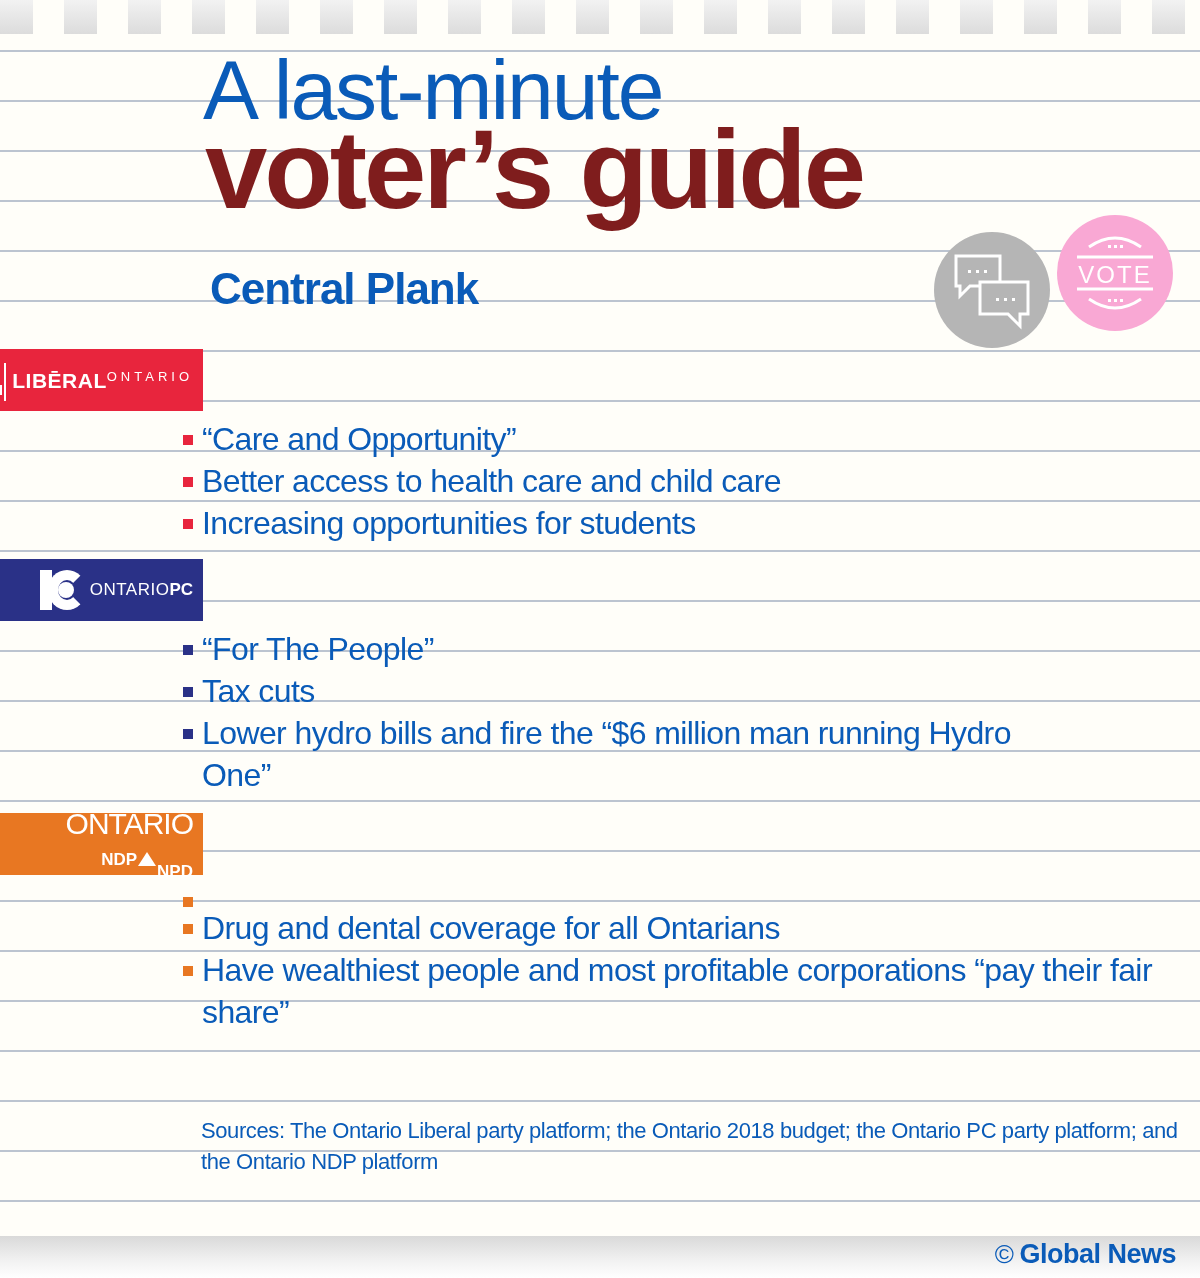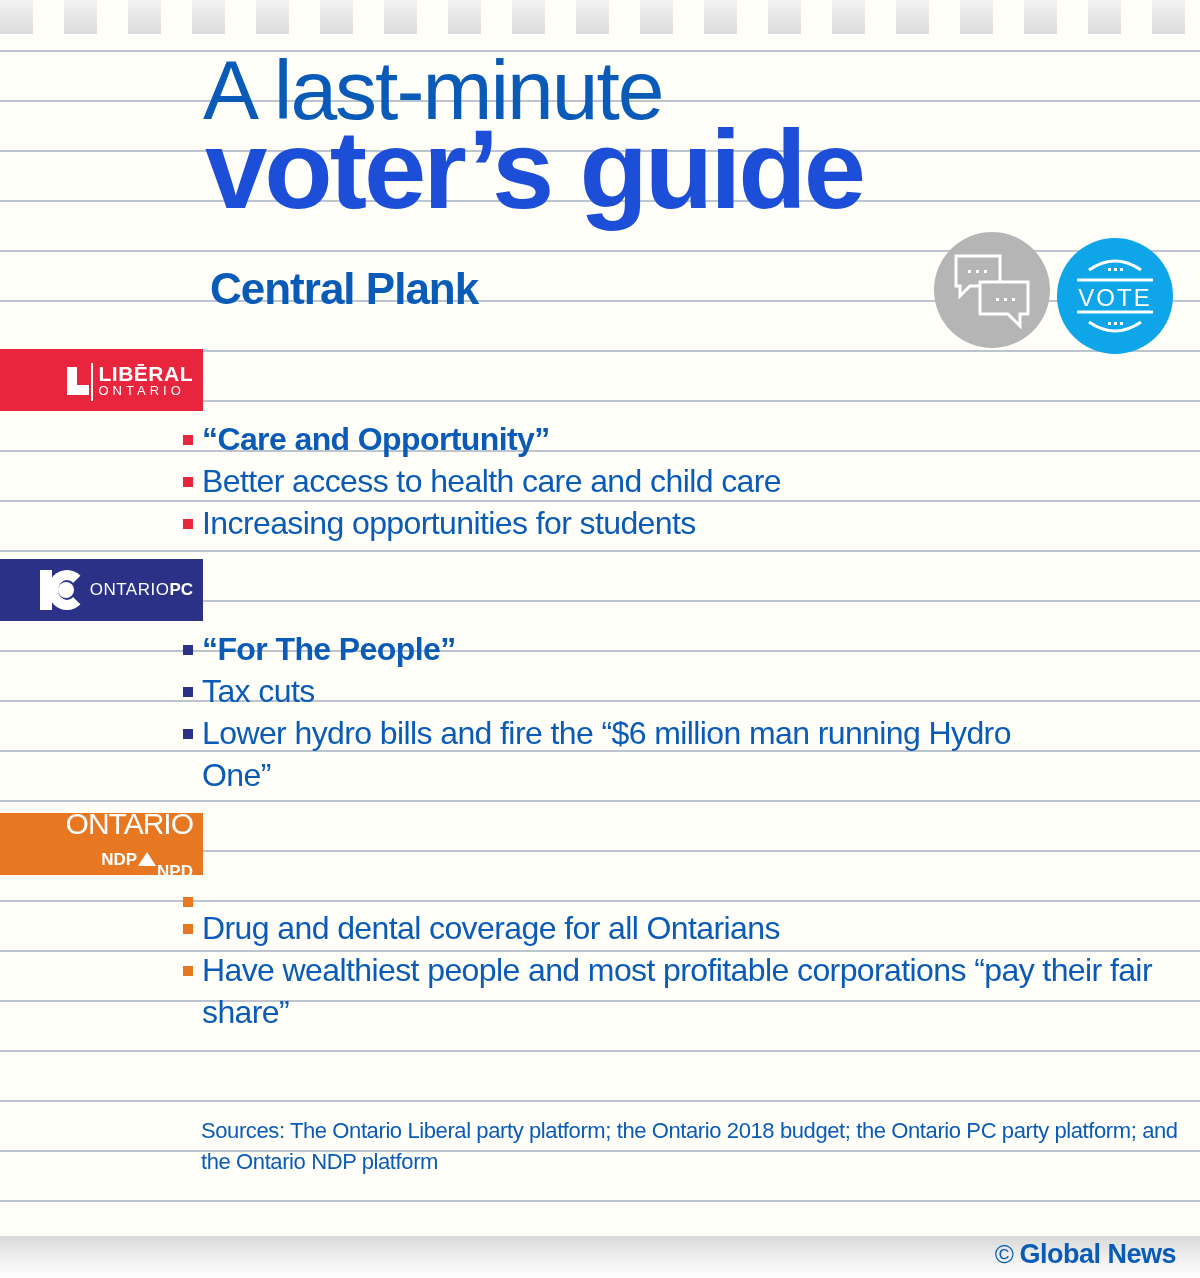--- a/index.html
+++ b/index.html
@@ -27,51 +27,51 @@
       position: absolute; left: 0; top: 1236px; width: 1200px; height: 42px;
       background: linear-gradient(to bottom, #d9d9d9 0%, #f2f2f2 60%, #ffffff 100%);
     }
 
     .title1 {
       position: absolute; left: 203px; top: 48px;
       font-size: 84px; font-weight: 400; color: #0a5bb8; letter-spacing: -2px; line-height: 84px;
     }
     .title2 {
       position: absolute; left: 205px; top: 114px;
-      font-size: 112px; font-weight: 700; color: #1d4ed8; letter-spacing: -3px; line-height: 112px;
+      font-size: 112px; font-weight: 700; color: #7f1d1d; letter-spacing: -3px; line-height: 112px;
     }
     .subtitle {
       position: absolute; left: 210px; top: 264px;
       font-size: 44px; font-weight: 700; color: #0a5bb8; letter-spacing: -1px; line-height: 50px;
     }
 
     .icon-circle {
       position: absolute; width: 116px; height: 116px; border-radius: 50%;
       display: flex; align-items: center; justify-content: center;
     }
     .chat-circle { left: 934px; top: 232px; background: #b5b5b5; }
-    .vote-circle { left: 1057px; top: 238px; background: #0ea5e9; }
+    .vote-circle { left: 1057px; top: 215px; background: #f9a8d4; }
 
     .party-badge {
       position: absolute; left: 0; width: 203px; height: 62px;
       display: flex; align-items: center; justify-content: flex-end; padding-right: 10px;
     }
     .liberal-badge { top: 349px; background: #e8253d; }
     .pc-badge { top: 559px; background: #2a3187; }
     .ndp-badge { top: 813px; background: #e87722; }
 
     .bullet-list { position: absolute; left: 183px; }
     .bullet-item {
       display: flex; align-items: flex-start;
       font-size: 32px; line-height: 42px; color: #0a5bb8; letter-spacing: -0.6px;
     }
     .bullet-item .sq {
       flex: 0 0 auto; width: 10px; height: 10px; margin-top: 17px; margin-right: 9px;
     }
-    .bullet-item.bold { font-weight: 700; }
+    .bullet-item.bold { font-weight: 400; }
     .bullet-item .txt { max-width: 960px; }
 
     .sources {
       position: absolute; left: 201px; top: 1115px; width: 990px;
       font-size: 22px; line-height: 31px; color: #0a5bb8; letter-spacing: -0.4px;
     }
     .credit {
       position: absolute; right: 24px; top: 1239px;
       font-size: 27px; font-weight: 700; color: #0a5bb8; letter-spacing: -0.5px;
       display: flex; align-items: center; gap: 6px;
@@ -160,21 +160,21 @@
   </svg>
 </div>
 
 <div class="party-badge liberal-badge">
   <div style="display:flex;align-items:center;gap:4px;">
     <div style="width:26px;height:34px;position:relative;">
       <div style="position:absolute;left:2px;top:4px;width:10px;height:28px;background:#fff;"></div>
       <div style="position:absolute;left:2px;top:22px;width:22px;height:10px;background:#fff;"></div>
       <div style="position:absolute;left:26px;top:0;width:2px;height:38px;background:#fff;"></div>
     </div>
-    <div style="display:flex;flex-direction:column;line-height:1;margin-left:4px;">
+    <div style="display:flex;line-height:1;margin-left:4px;">
       <span style="color:#fff;font-weight:700;font-size:21px;letter-spacing:0.5px;">LIBĒRAL</span>
       <span style="color:#fff;font-size:13px;letter-spacing:4px;">ONTARIO</span>
     </div>
   </div>
 </div>
 <div class="bullet-list" style="top:418px;">
   <div class="bullet-item bold">
       <span class="sq" style="background:#e8253d;"></span>
       <span class="txt">“Care and Opportunity”</span>
     </div>

